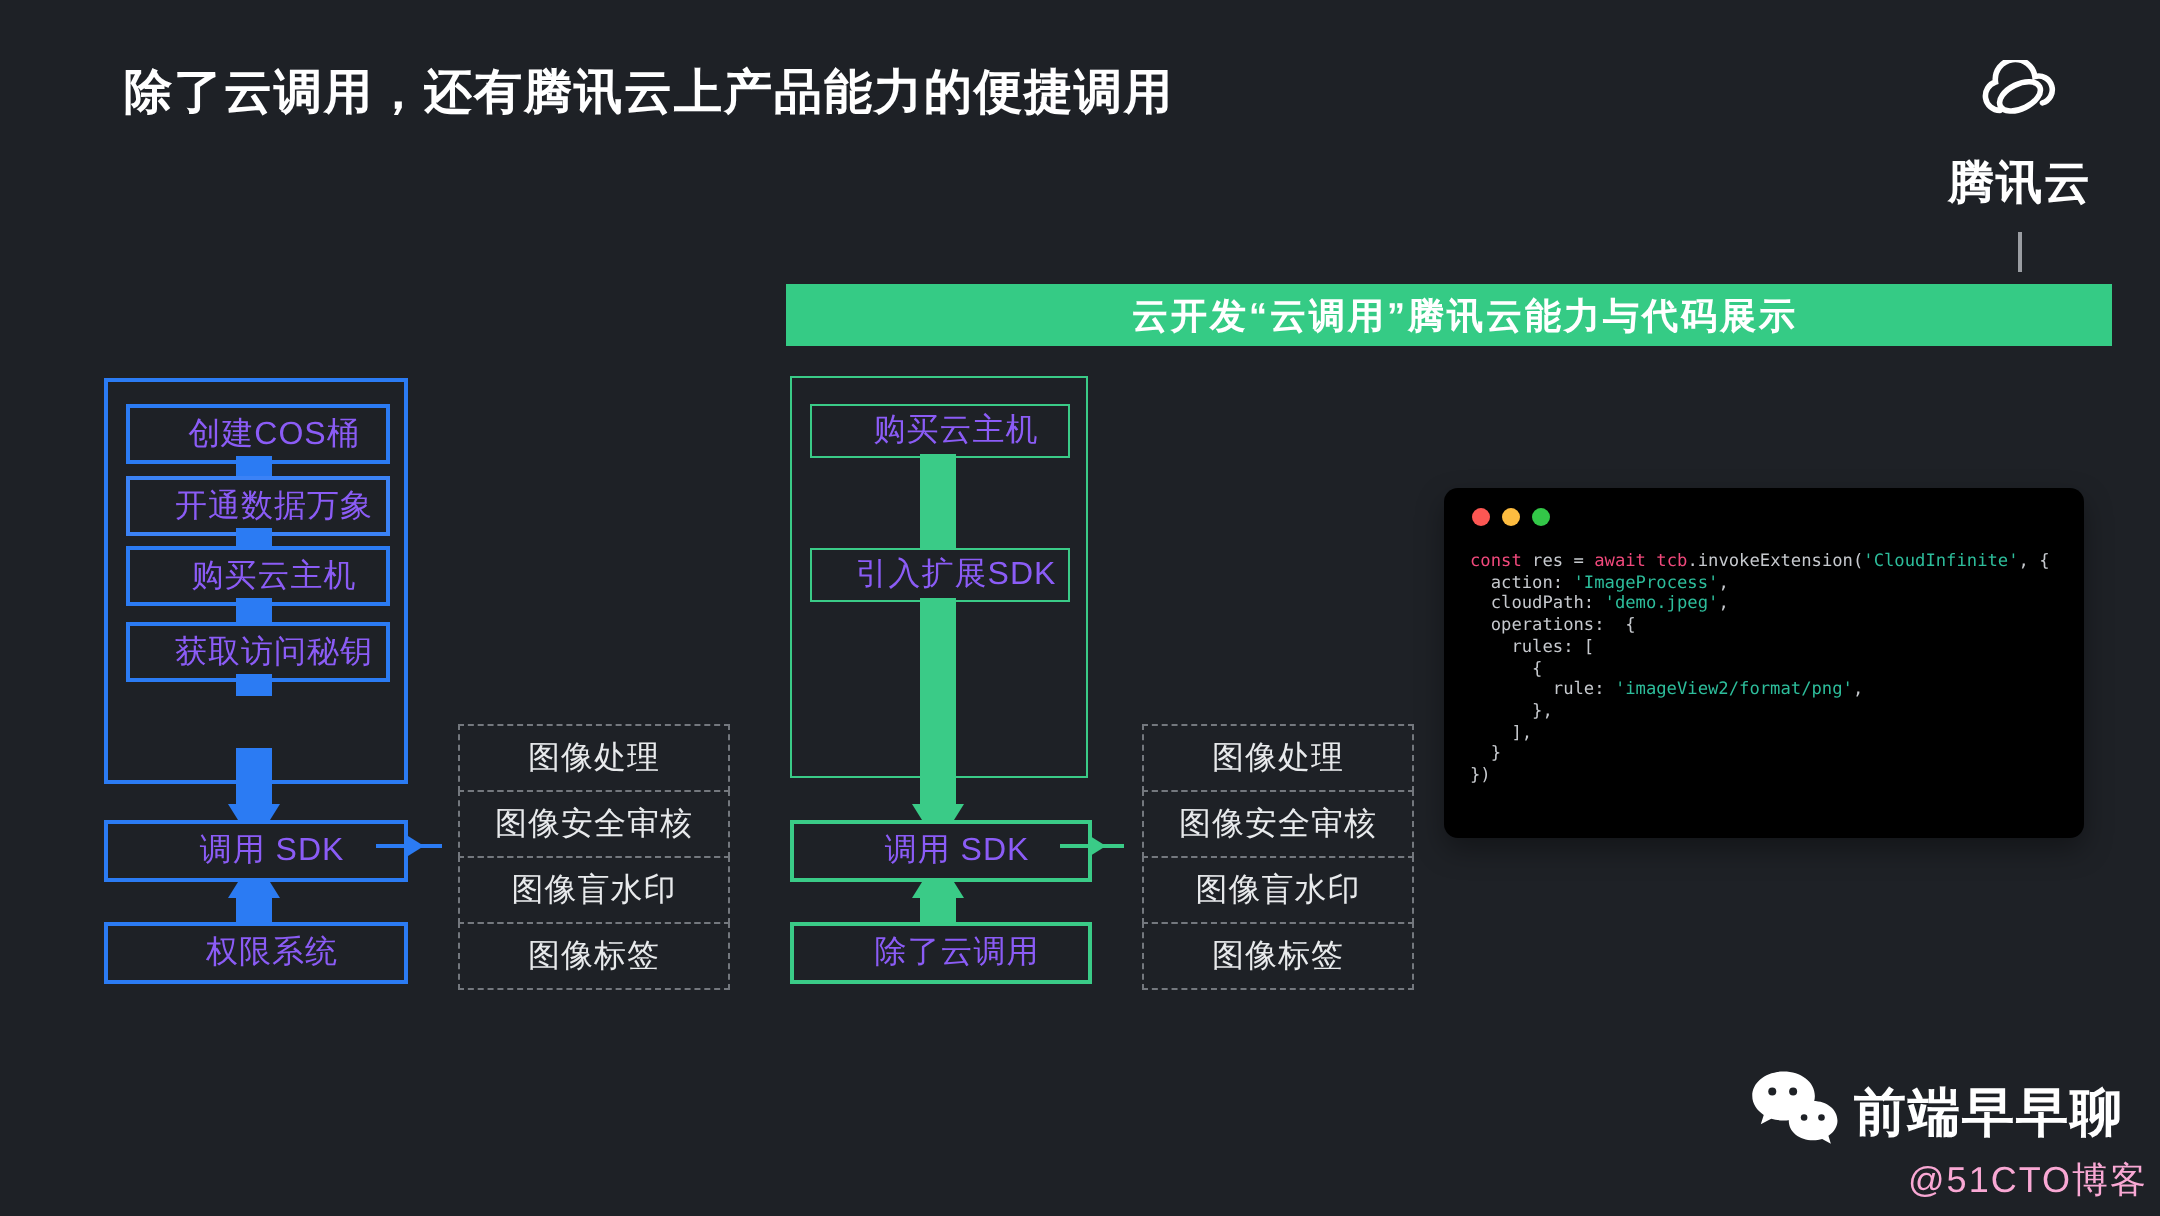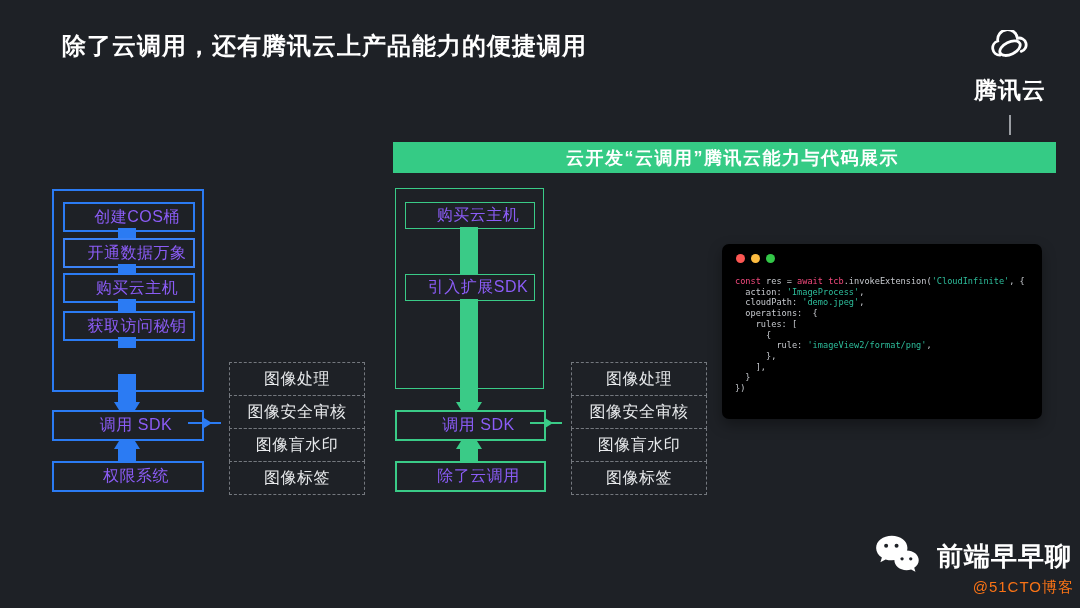--- a/index.html
+++ b/index.html
@@ -46,23 +46,23 @@
     border-radius:7px;box-shadow:0 6px 14px rgba(0,0,0,0.35);}
   .lights{position:absolute;left:14px;top:10px;display:flex;gap:6px;}
   .light{width:9px;height:9px;border-radius:50%;}
   .code{position:absolute;left:13px;top:32px;
     font-family:"DejaVu Sans Mono","Liberation Mono",monospace;
     font-size:8.6px;line-height:10.7px;white-space:pre;}
   .tok-k{color:#f1497c;}
   .tok-s{color:#2dbd9b;}
   .tok-p{color:#c6c9ce;}
   
-  .wm{left:858px;top:534px;display:flex;align-items:center;gap:17px;}
+  .wm{left:858px;top:534px;display:flex;align-items:center;gap:7px;}
   .wm .name{font-size:26px;font-weight:bold;letter-spacing:1px;}
-  .credit{right:6px;top:578px;font-size:15px;color:#f97316;letter-spacing:1px;}
+  .credit{right:6px;top:578px;font-size:18px;color:#f9a8d4;letter-spacing:1px;}
 </style>
 </head>
 <body>
 
 <div class="slide">
 
   <div class="abs page-title">除了云调用，还有腾讯云上产品能力的便捷调用</div>
 
   <div class="abs brand">
     <span>

